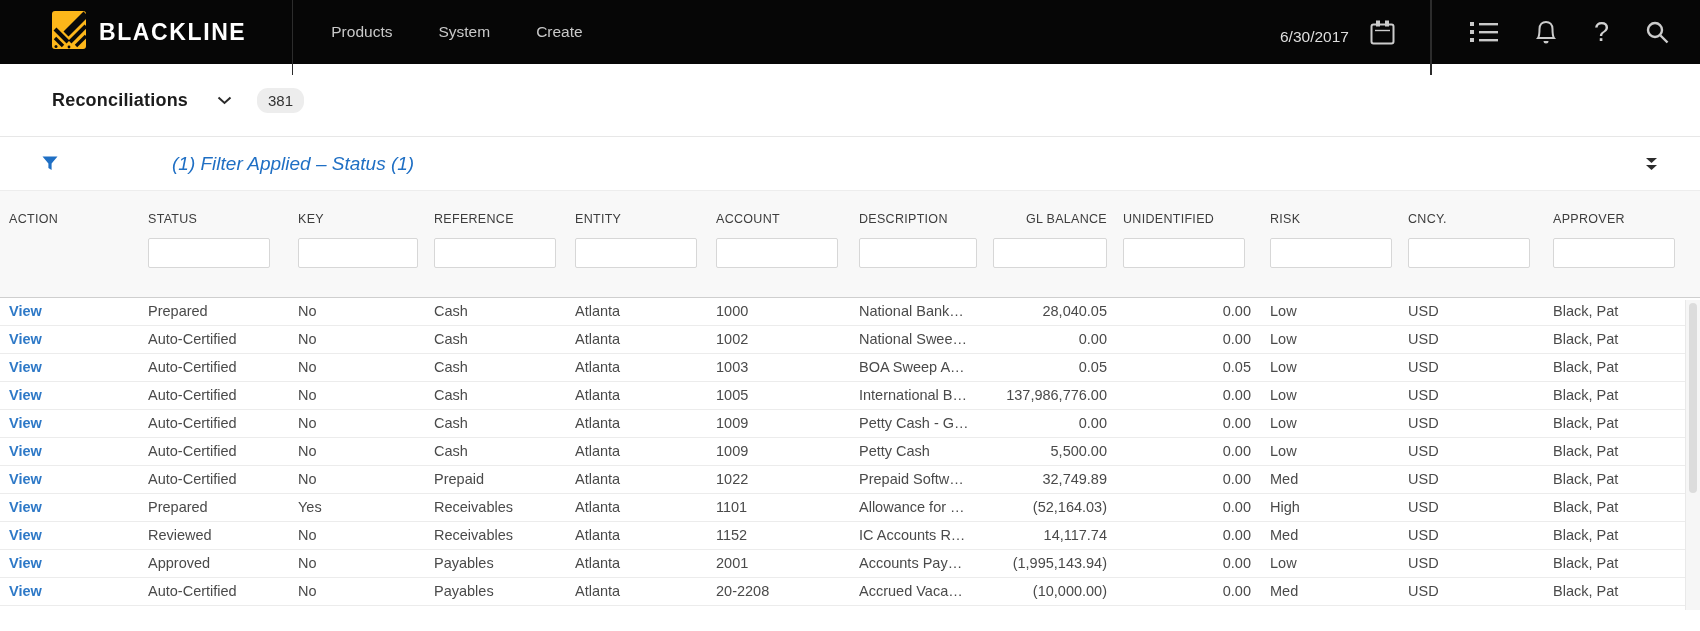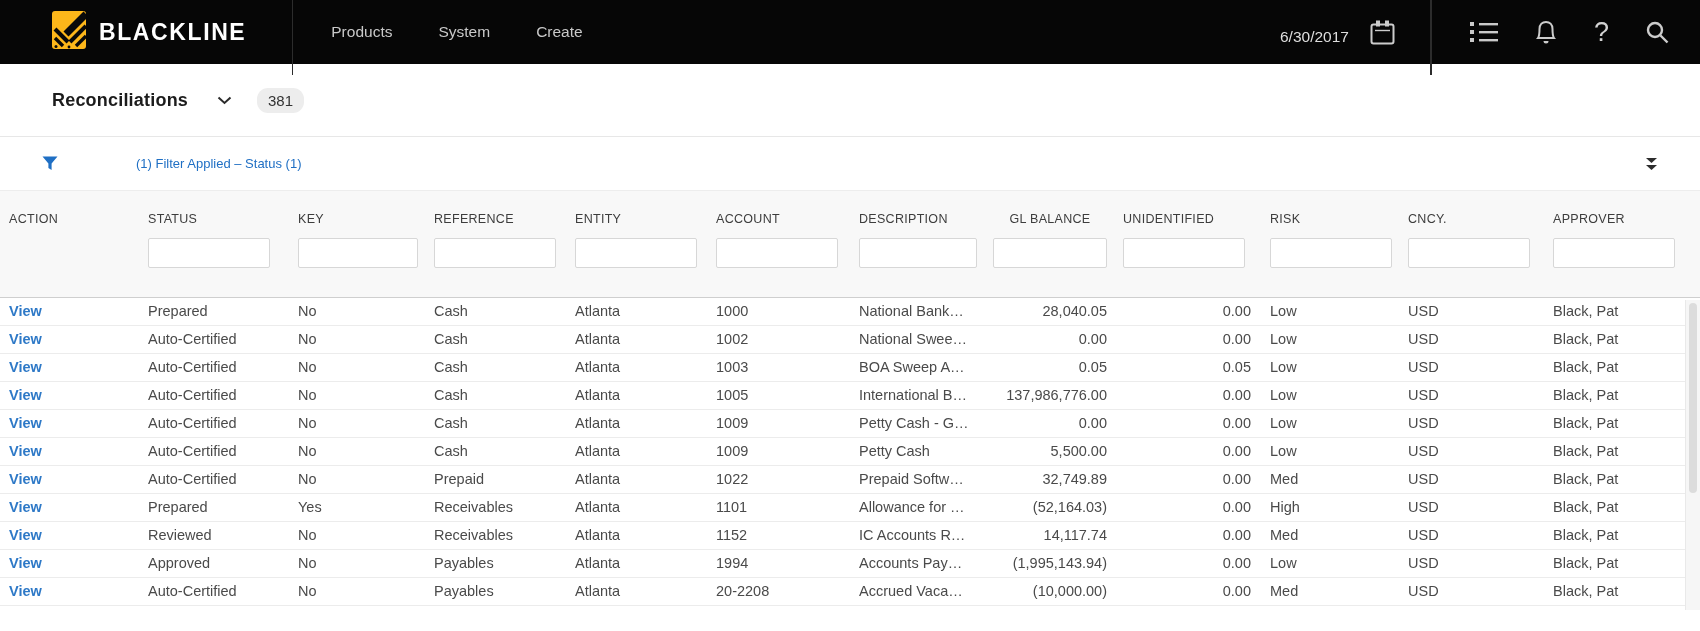--- a/index.html
+++ b/index.html
@@ -37,21 +37,21 @@
   .count-badge{margin-left:25px;background:#ededed;color:#333;font-size:15px;
     padding:4px 11px;border-radius:11px;}
   .toolbar-right{margin-left:auto;display:flex;align-items:center;gap:38px;}
   .linkish{color:var(--accent);font-size:15.5px;display:flex;align-items:center;gap:9px;
     cursor:pointer;white-space:nowrap;}
   .adv-btn{border:1px solid #d6dbe1;background:#fff;color:var(--accent);font-size:15.5px;
     padding:12px 27px;border-radius:3px;cursor:pointer;font-family:inherit;}
   
   .filterbar{height:54px;border-top:1px solid #e7e7e7;display:flex;align-items:center;
     padding:0 42px;background:#fff;}
-  .filter-summary{color:var(--accent);font-size:13px;margin-left:78px;cursor:pointer;}
+  .filter-summary{color:var(--accent);font-size:19px;margin-left:114px;cursor:pointer;font-style:italic;}
   .collapse-btn{margin-left:auto;cursor:pointer;display:flex;align-items:center;}
   
   .grid{position:relative;height:420px;border-top:1px solid #ededed;}
   table{width:1700px;border-collapse:collapse;table-layout:fixed;}
   thead tr.labels th{
     background:#f8f8f8;font-size:12.5px;font-weight:normal;color:#3d3d3d;
     text-align:left;padding:16px 8px 4px 8px;height:44px;letter-spacing:.3px;
     white-space:nowrap;cursor:pointer;vertical-align:middle;
   }
   thead tr.labels th:first-child{padding-left:9px;}
@@ -189,21 +189,21 @@
       </colgroup>
     <thead>
       <tr class="labels" id="head-labels">
           <th>ACTION</th>
           <th>STATUS</th>
           <th>KEY</th>
           <th>REFERENCE</th>
           <th>ENTITY</th>
           <th>ACCOUNT</th>
           <th>DESCRIPTION</th>
-          <th class="num-h" style="text-align: center;">GL BALANCE</th>
+          <th class="num-h" style="text-align: right;">GL BALANCE</th>
           <th class="num-h" style="text-align: left;">UNIDENTIFIED</th>
           <th>RISK</th>
           <th>CNCY.</th>
           <th>APPROVER</th>
         </tr>
       <tr class="filters" id="head-filters">
           <td></td>
           <td><input class="filter-input" placeholder="" style=""></td>
           <td><input class="filter-input" placeholder="" style=""></td>
           <td><input class="filter-input" placeholder="" style=""></td>
@@ -343,21 +343,21 @@
           <td>Med</td>
           <td>USD</td>
           <td>Black, Pat</td>
         </tr>
         <tr>
           <td><a class="view-link">View</a></td>
           <td>Approved</td>
           <td>No</td>
           <td>Payables</td>
           <td>Atlanta</td>
-          <td>1994</td>
+          <td>2001</td>
           <td>Accounts Pay…</td>
           <td class="num">(1,995,143.94)</td>
           <td class="num pad-r">0.00</td>
           <td>Low</td>
           <td>USD</td>
           <td>Black, Pat</td>
         </tr>
         <tr>
           <td><a class="view-link">View</a></td>
           <td>Auto-Certified</td>

